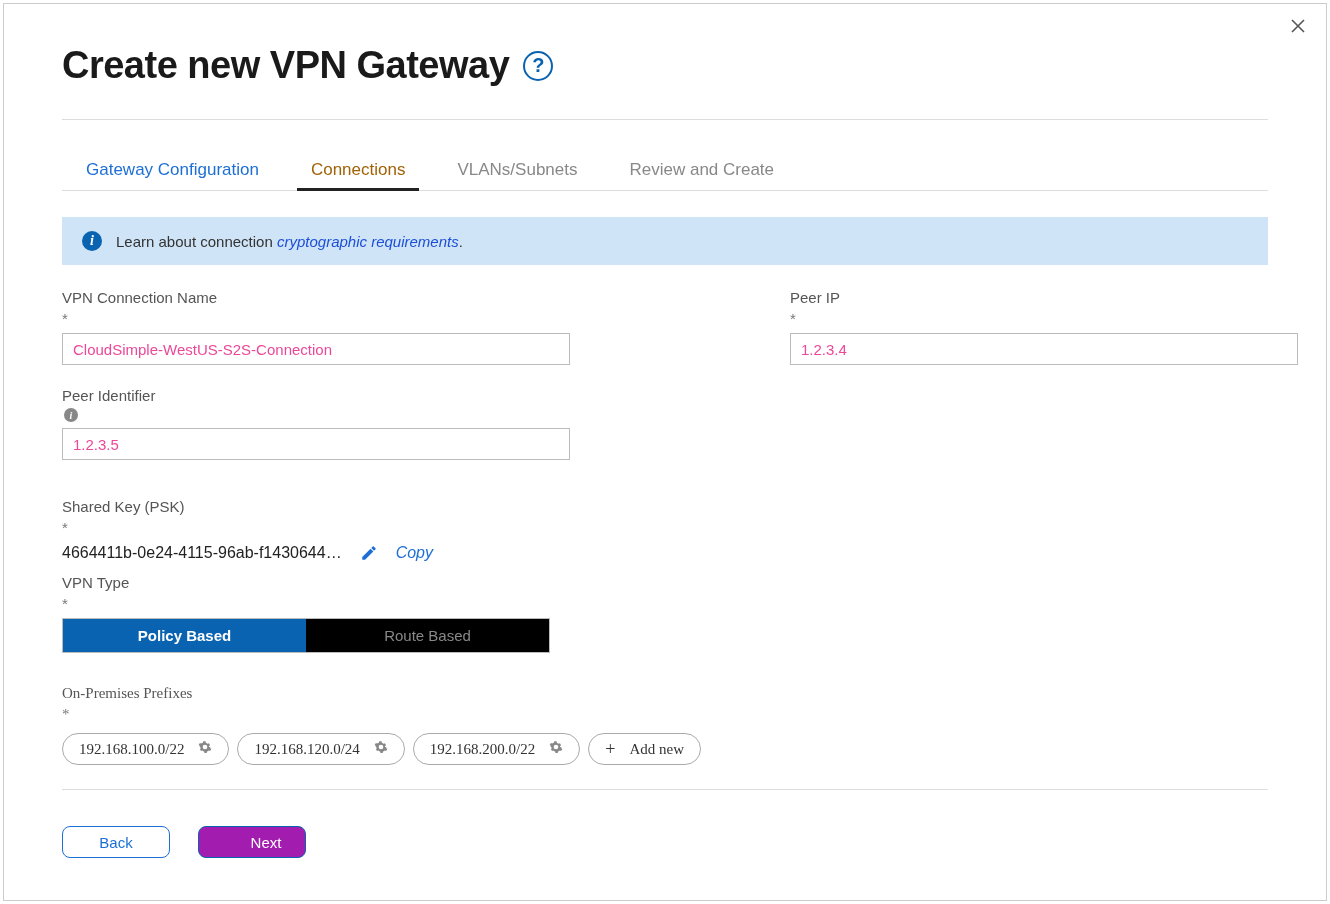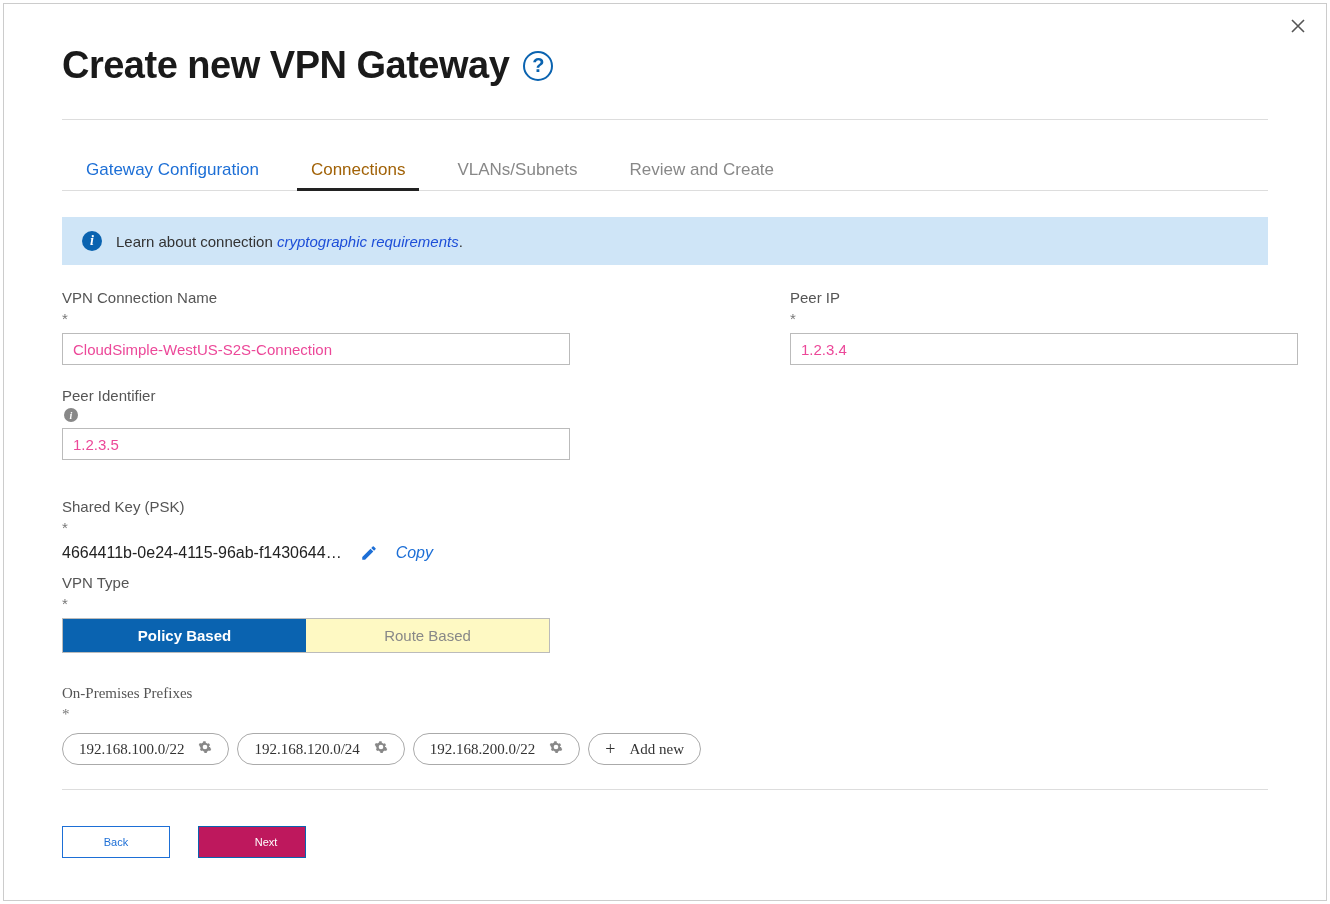--- a/index.html
+++ b/index.html
@@ -180,21 +180,21 @@
     width: 488px;
     border: 1px solid #bbb;
   }
   .toggle-btn {
     flex: 1;
     text-align: center;
     padding: 8px 0;
     font-size: 15px;
     cursor: pointer;
     color: #888;
-    background: #fef9c3;
+    background: #000000;
   }
   .toggle-btn.selected {
     background: #0a63b0;
     color: #fff;
     font-weight: 600;
   }
   .prefixes-row { margin-top: 32px; font-family: Liberation Serif, serif; }
   .prefix-chips {
     display: flex;
     gap: 8px;
@@ -224,33 +224,34 @@
   }
   .footer-btns {
     position: absolute;
     left: 58px; bottom: 42px;
     display: flex;
     gap: 28px;
   }
   .btn {
     min-width: 108px;
     height: 32px;
-    font-size: 11px;
+    font-size: 15px;
     display: flex;
     align-items: center;
     justify-content: center;
     cursor: pointer;
+    border-radius: 8px;
   }
   .btn-outline {
     border: 1px solid #1d6fd6;
     color: #1d6fd6;
     background: #fff;
   }
   .btn-primary {
-    background: #be185d;
+    background: #a21caf;
     color: #fff;
     border: 1px solid #0a63b0;
     padding-left: 28px;
   }
 </style>
 </head>
 <body>
 
 <div class="dialog">
 

